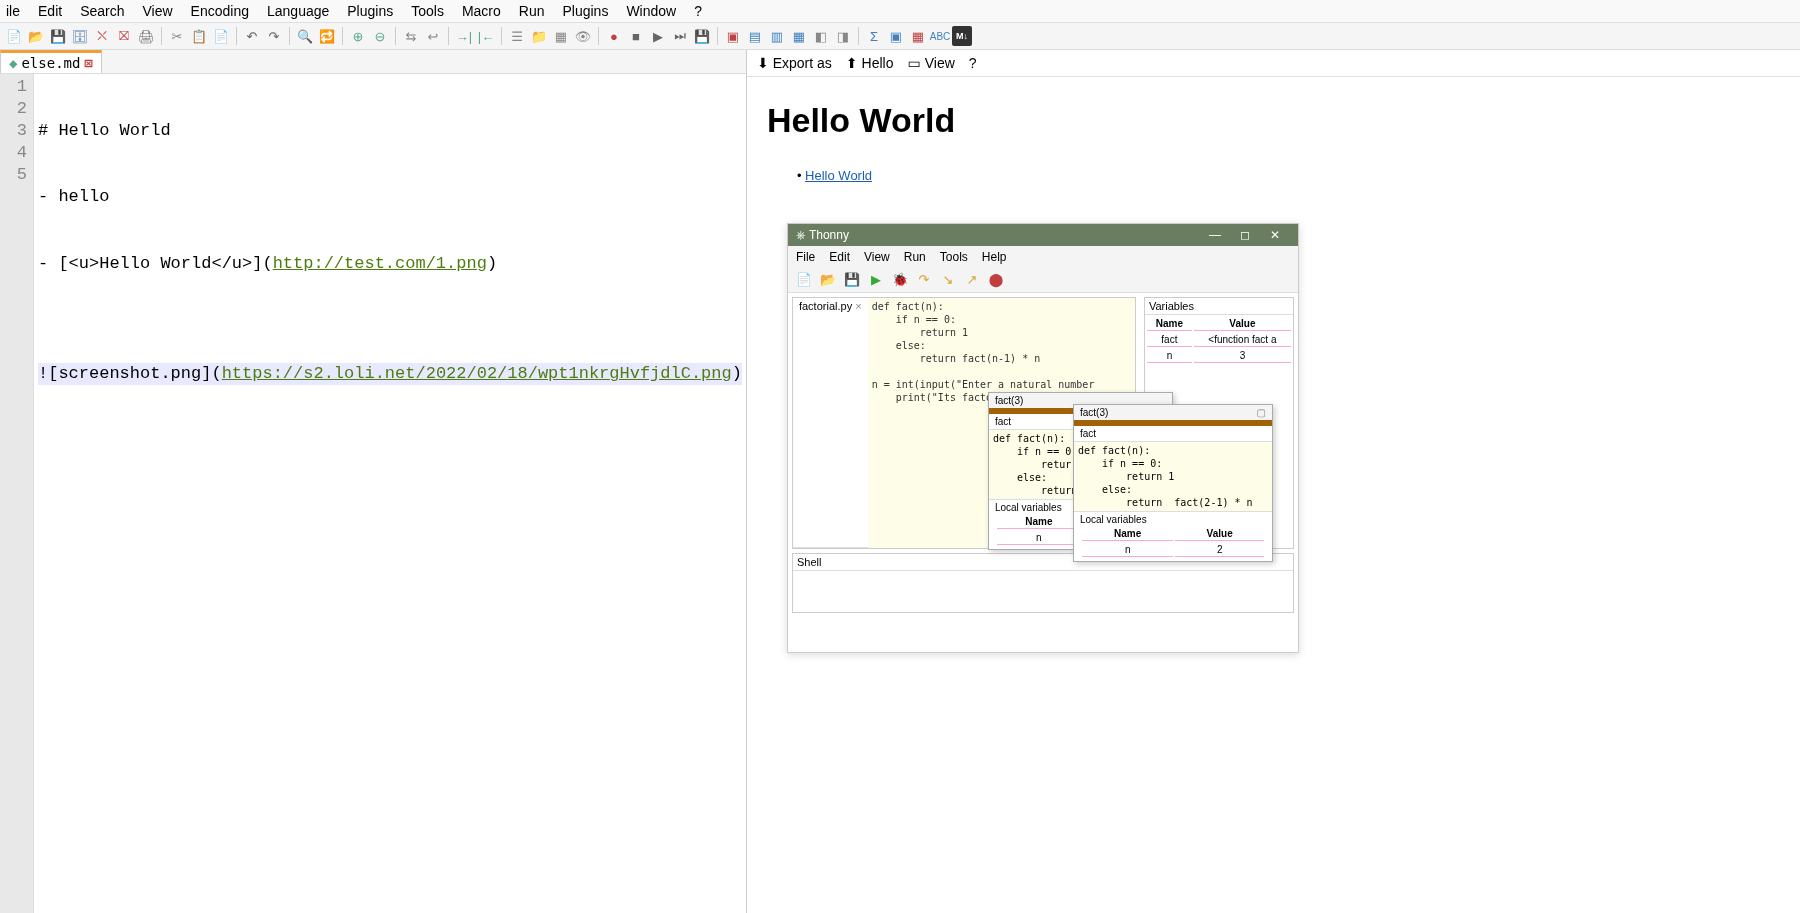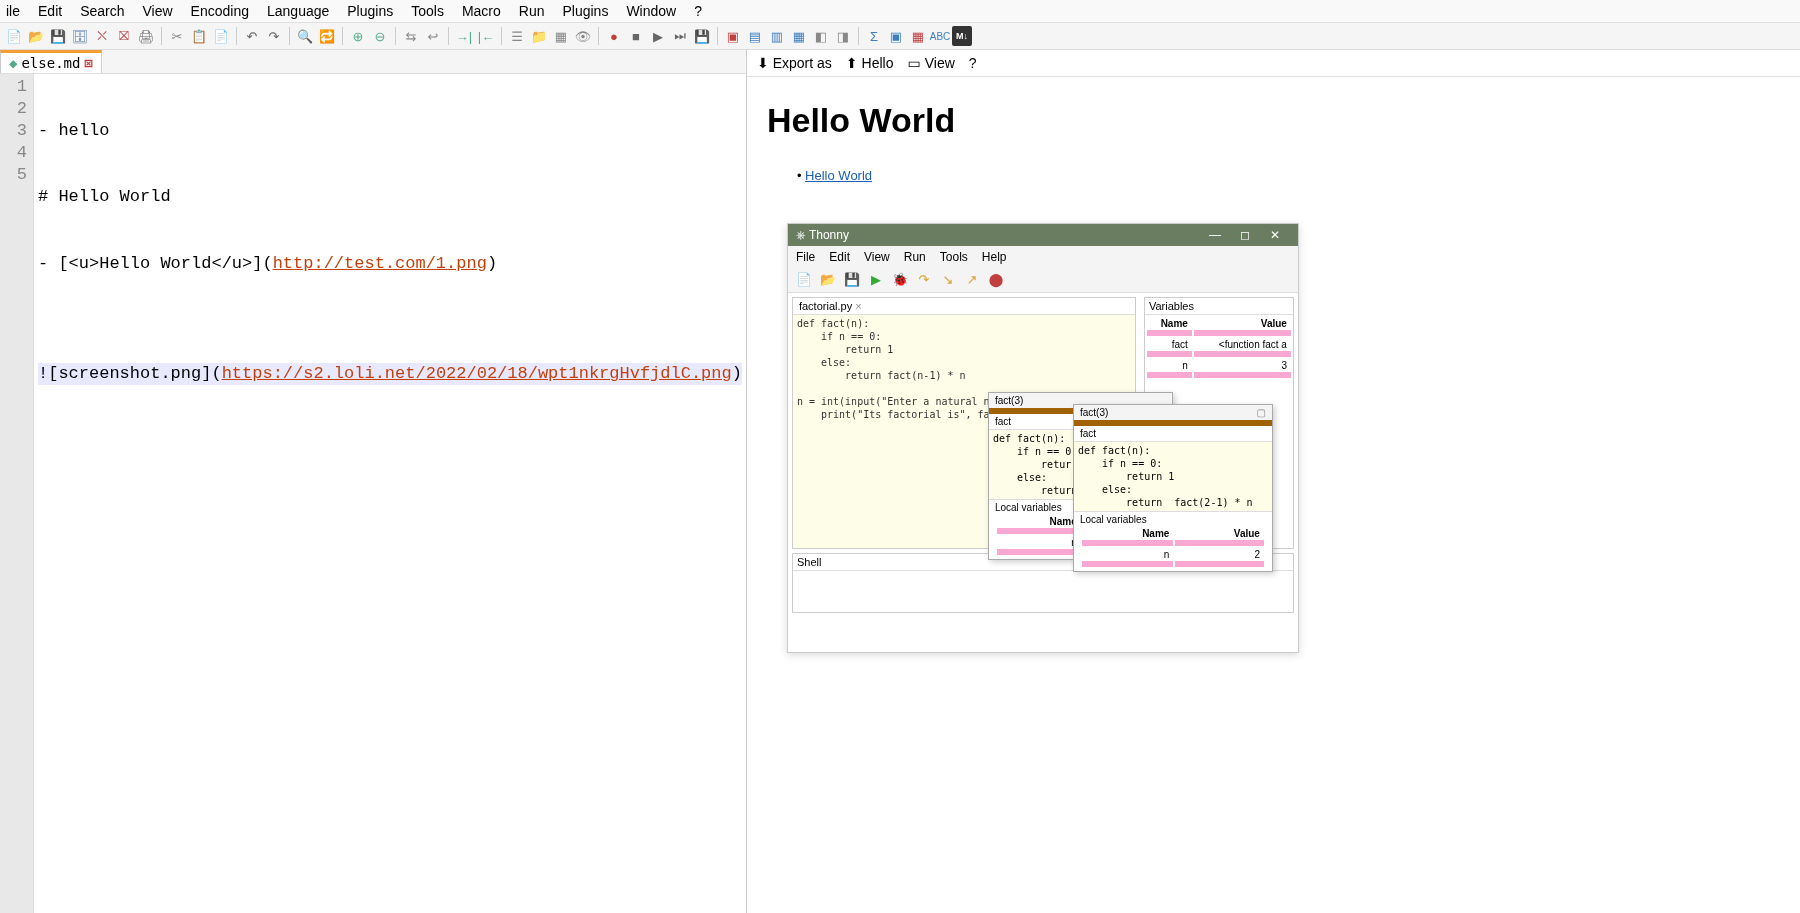--- a/index.html
+++ b/index.html
@@ -13,44 +13,44 @@
 .left { flex: 0 0 745px; display: flex; flex-direction: column; border-right: 1px solid #ccc; }
 .right { flex: 1; display: flex; flex-direction: column; }
 .tabbar { background: #f5f5f5; display: flex; border-bottom: 1px solid #ddd; }
 .tab { background: #fff; border: 1px solid #ccc; border-bottom: none; border-top: 3px solid #f29e38; padding: 2px 8px; font-family: Consolas, monospace; font-size: 14px; display: flex; align-items: center; gap: 4px; }
 .tab-x { color: #c04040; font-weight: bold; }
 .editor { flex: 1; display: flex; font-family: Consolas, "Courier New", monospace; font-size: 17px; line-height: 1.3; }
 .gutter { width: 34px; background: #e8e8e8; color: #888; text-align: right; padding: 2px 6px 2px 2px; border-right: 1px solid #ddd; }
 .code { flex: 1; padding: 2px 4px; white-space: pre; }
 .code-line { display: block; }
 .code-line.hl { background: #e8e8ff; }
-.code a { color: #c2410c; text-decoration: underline; }
+.code a { color: #4d7c0f; text-decoration: underline; }
 .panel-title { background: #f0f0f0; border: 1px solid #ccc; padding: 2px 6px; font-family: Consolas, monospace; font-size: 14px; }
 .panel-toolbar { display: flex; gap: 14px; padding: 5px 10px; border-bottom: 1px solid #e0e0e0; font-size: 14px; }
 .panel-toolbar .pb { display: inline-flex; align-items: center; gap: 4px; }
 .preview { flex: 1; padding: 24px 20px; overflow: auto; position: relative; }
 .preview h1 { font-size: 34px; font-weight: bold; margin-bottom: 28px; font-family: "Segoe UI", sans-serif; }
 .preview ul { margin-left: 30px; list-style: none; }
 .preview li::before { content: "• "; }
 .preview a { color: #1a5fb4; text-decoration: underline; }
 .img-box { margin-top: 40px; margin-left: 20px; width: 512px; height: 430px; border: 1px solid #ccc; position: relative; box-shadow: 0 2px 8px rgba(0,0,0,.15); background:#fff; font-size: 11px; }
 .tb-titlebar { background: #6b7d61; color: #fff; display: flex; align-items: center; padding: 4px 8px; font-size: 12px; }
 .tb-titlebar .spacer { flex: 1; }
 .tb-titlebar .winbtn { width: 30px; text-align: center; }
 .tb-menu { display: flex; gap: 14px; padding: 4px 8px; background: #f4f4f4; font-size: 12px; }
 .tb-icons { display:flex; gap:8px; padding:4px 8px; background:#f4f4f4; border-bottom:1px solid #ddd;}
 .tb-icons span{width:16px;height:16px;display:inline-block;text-align:center;font-size:13px;}
 .tb-body { display:flex; height:260px;}
-.tb-editor { flex:1; background:#fff; border:1px solid #ccc; margin:4px; display:flex; flex-direction:column;}
+.tb-editor { flex:1; background:#fff; border:1px solid #ccc; margin:4px; display:flex; flex-direction:row;}
 .tb-edtab { padding:2px 6px; border-bottom:1px solid #ddd; font-size:11px;}
 .tb-code { flex:1; background:#fdfde8; padding:2px 4px; font-family:Consolas,monospace; font-size:10px; white-space:pre; line-height:1.3; color:#333;}
 .tb-vars { width:150px; border:1px solid #ccc; margin:4px; font-size:10px; display:flex;flex-direction:column;}
 .tb-vars-h{padding:2px 4px;border-bottom:1px solid #ddd;font-size:11px;}
 .tb-vars-t{width:100%;font-size:10px;}
-.tb-vars-t th,.tb-vars-t td{text-align:right;padding:1px 4px;border-bottom:6px solid #f9a8d4;margin-top:44px;}
+.tb-vars-t th,.tb-vars-t td{text-align:center;padding:1px 4px;border-bottom:1px solid #f9a8d4;margin-top:44px;}
 .tb-shell{border:1px solid #ccc;margin:0 4px 4px 4px;height:60px;font-size:10px;}
 .tb-shell-h{padding:2px 4px;border-bottom:1px solid #ddd;font-size:11px;}
 .tb-shell-c{padding:2px 4px;font-family:Consolas,monospace;}
 .float-win{position:absolute;background:#fff;border:1px solid #aaa;box-shadow:2px 2px 6px rgba(0,0,0,.2);font-size:10px;}
 .fw-title{padding:2px 6px;background:#f4f4f4;border-bottom:6px solid #a16207;}
 .fw-tab{padding:2px 6px;border-bottom:1px solid #ddd;}
 .fw-code{background:#fdfde8;padding:2px 4px;font-family:Consolas,monospace;white-space:pre;line-height:1.3;}
 .fw-local{padding:2px 6px;border-top:1px solid #ddd;}
 </style>
 </head>
@@ -138,22 +138,22 @@
     </div>
     <div class="editor">
       <div class="gutter">
         <div>1</div>
         <div>2</div>
         <div>3</div>
         <div>4</div>
         <div>5</div>
       </div>
       <div class="code">
+        <span class="code-line"># Hello World</span>
         <span class="code-line">- hello</span>
-        <span class="code-line"># Hello World</span>
         <span class="code-line">- [&lt;u&gt;Hello World&lt;/u&gt;](<a>http://test.com/1.png</a>)</span>
         <span class="code-line"></span>
         <span class="code-line hl">![screenshot.png](<a>https://s2.loli.net/2022/02/18/wpt1nkrgHvfjdlC.png</a>)</span>
       </div>
     </div>
   </div>
 
   <div class="right">
     <div class="panel-toolbar">
       <span class="pb">

